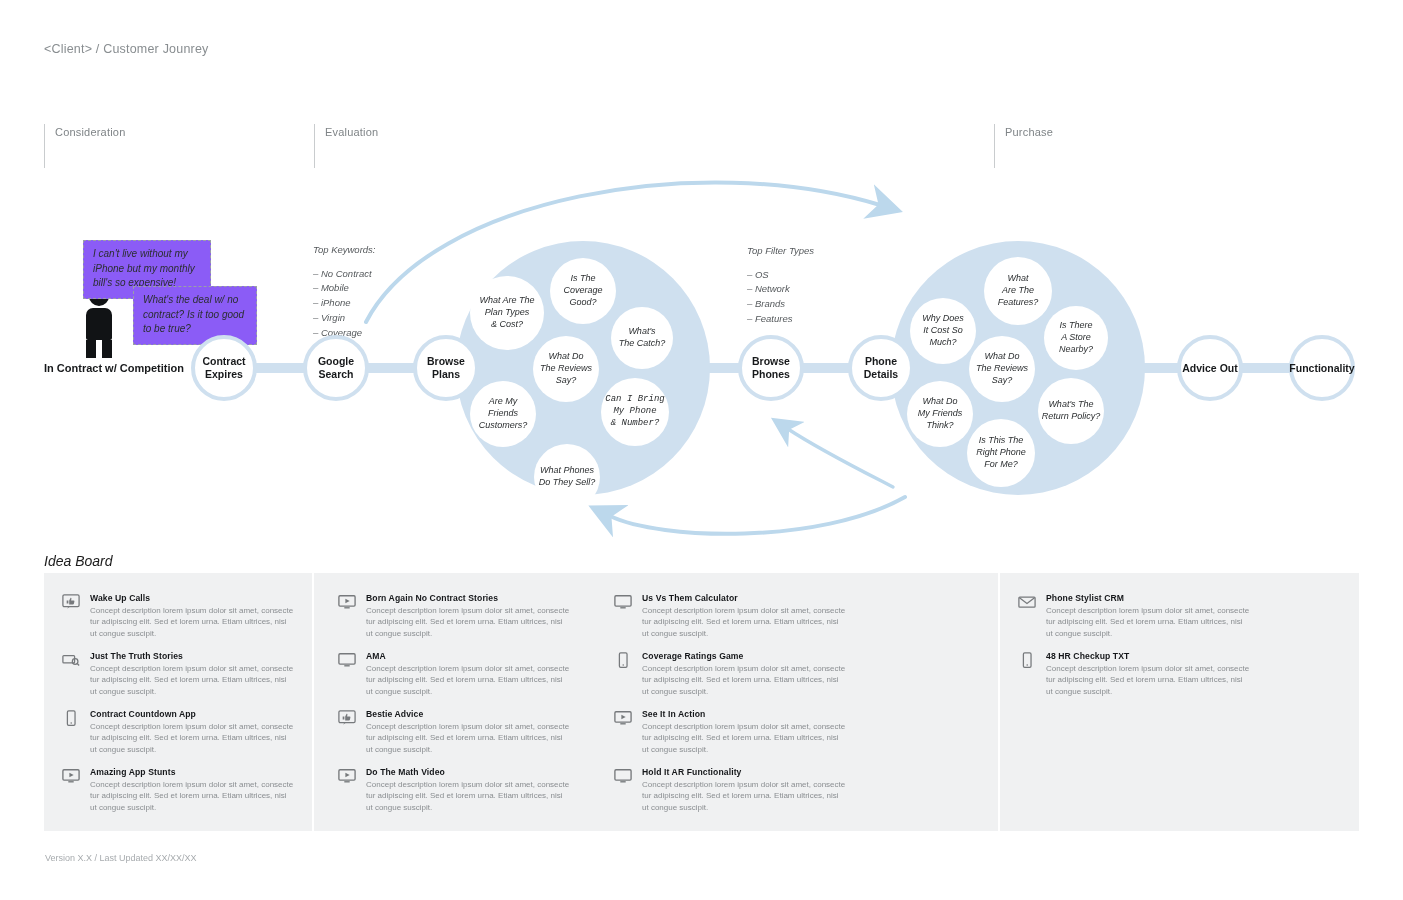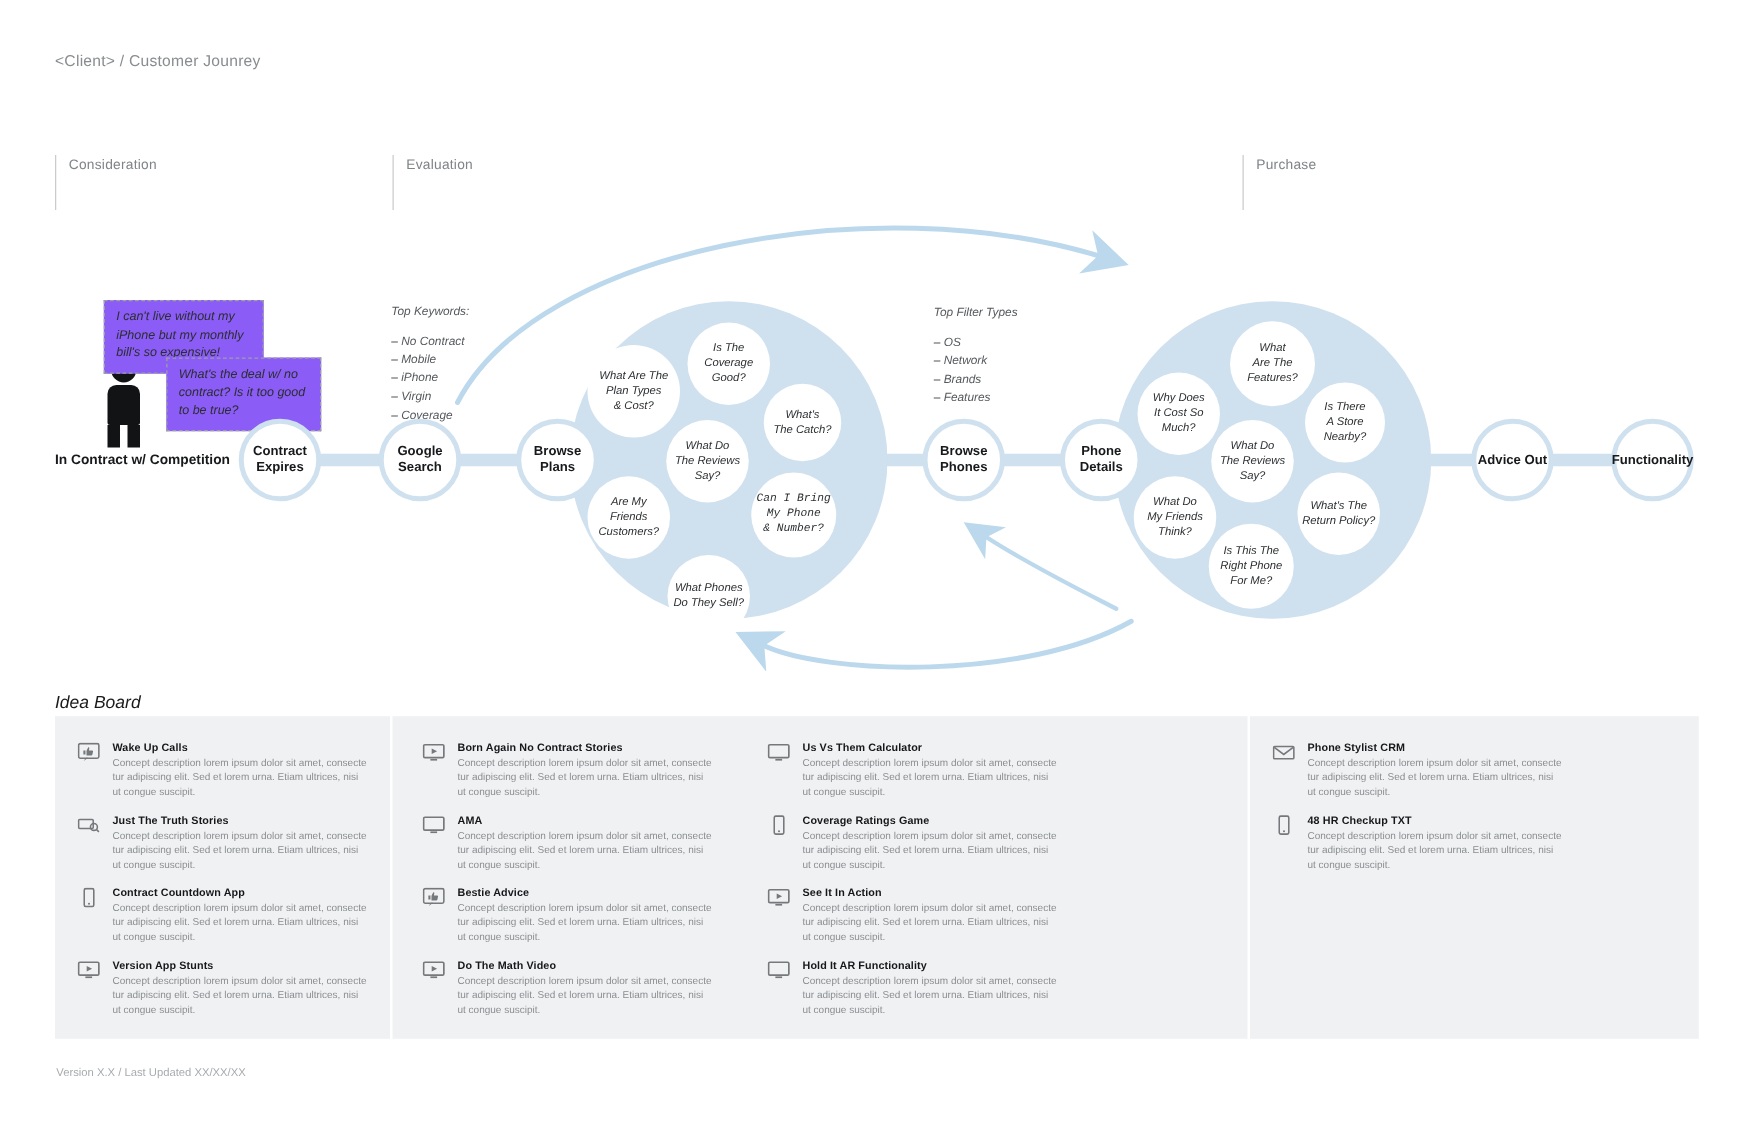--- a/index.html
+++ b/index.html
@@ -347,21 +347,21 @@
           <div class="idea-desc">Concept description lorem ipsum dolor sit amet, consecte tur adipiscing elit. Sed et lorem urna. Etiam ultrices, nisi ut congue suscipit.</div>
         </div>
       </div>
       <div class="idea-item" style="left: 62px; top: 767px;">
         <span class="idea-ico"><svg viewBox="0 0 20 18">
             <rect x="1" y="2" width="18" height="11.5" rx="1.2" fill="none" stroke="currentColor" stroke-width="1.5"></rect>
             <path d="M8.2,5.4 L13,7.8 L8.2,10.2 Z" fill="currentColor"></path>
             <rect x="7" y="14.6" width="6" height="1.5" fill="currentColor"></rect>
           </svg></span>
         <div class="idea-txt">
-          <div class="idea-name">Version App Stunts</div>
+          <div class="idea-name">Amazing App Stunts</div>
           <div class="idea-desc">Concept description lorem ipsum dolor sit amet, consecte tur adipiscing elit. Sed et lorem urna. Etiam ultrices, nisi ut congue suscipit.</div>
         </div>
       </div>
       <div class="idea-item" style="left: 338px; top: 593px;">
         <span class="idea-ico"><svg viewBox="0 0 20 18">
             <rect x="1" y="2" width="18" height="11.5" rx="1.2" fill="none" stroke="currentColor" stroke-width="1.5"></rect>
             <path d="M8.2,5.4 L13,7.8 L8.2,10.2 Z" fill="currentColor"></path>
             <rect x="7" y="14.6" width="6" height="1.5" fill="currentColor"></rect>
           </svg></span>
         <div class="idea-txt">

